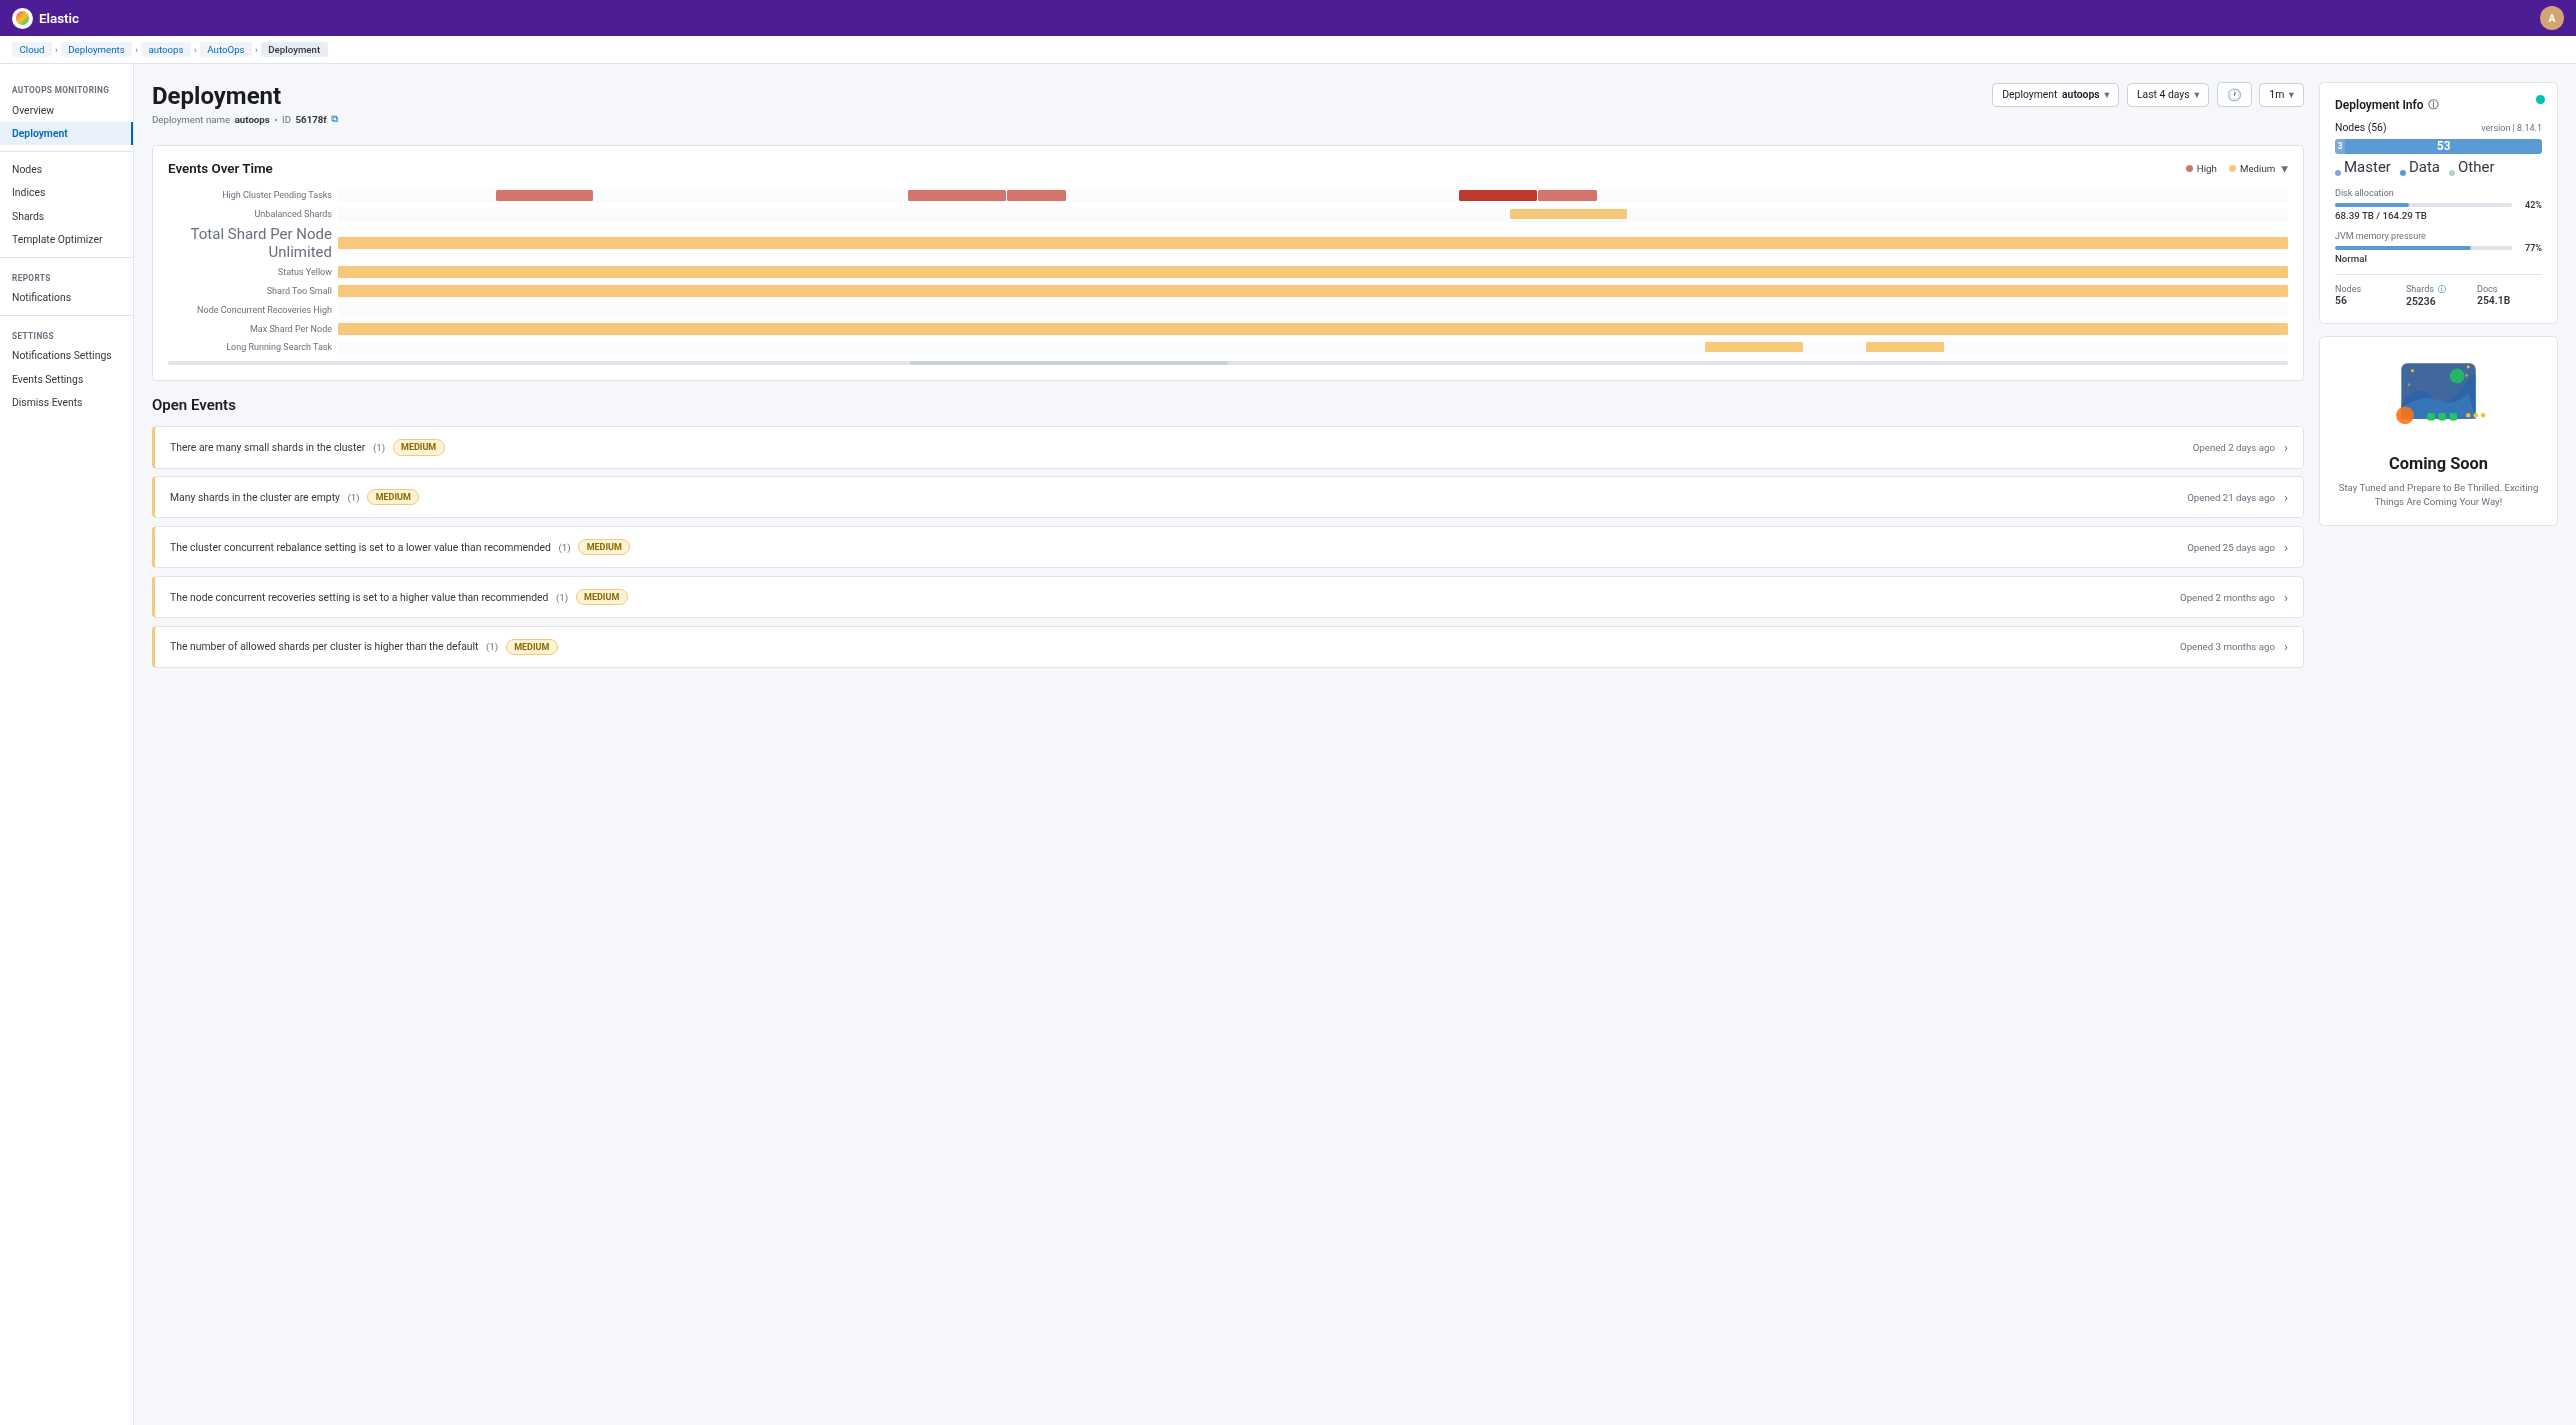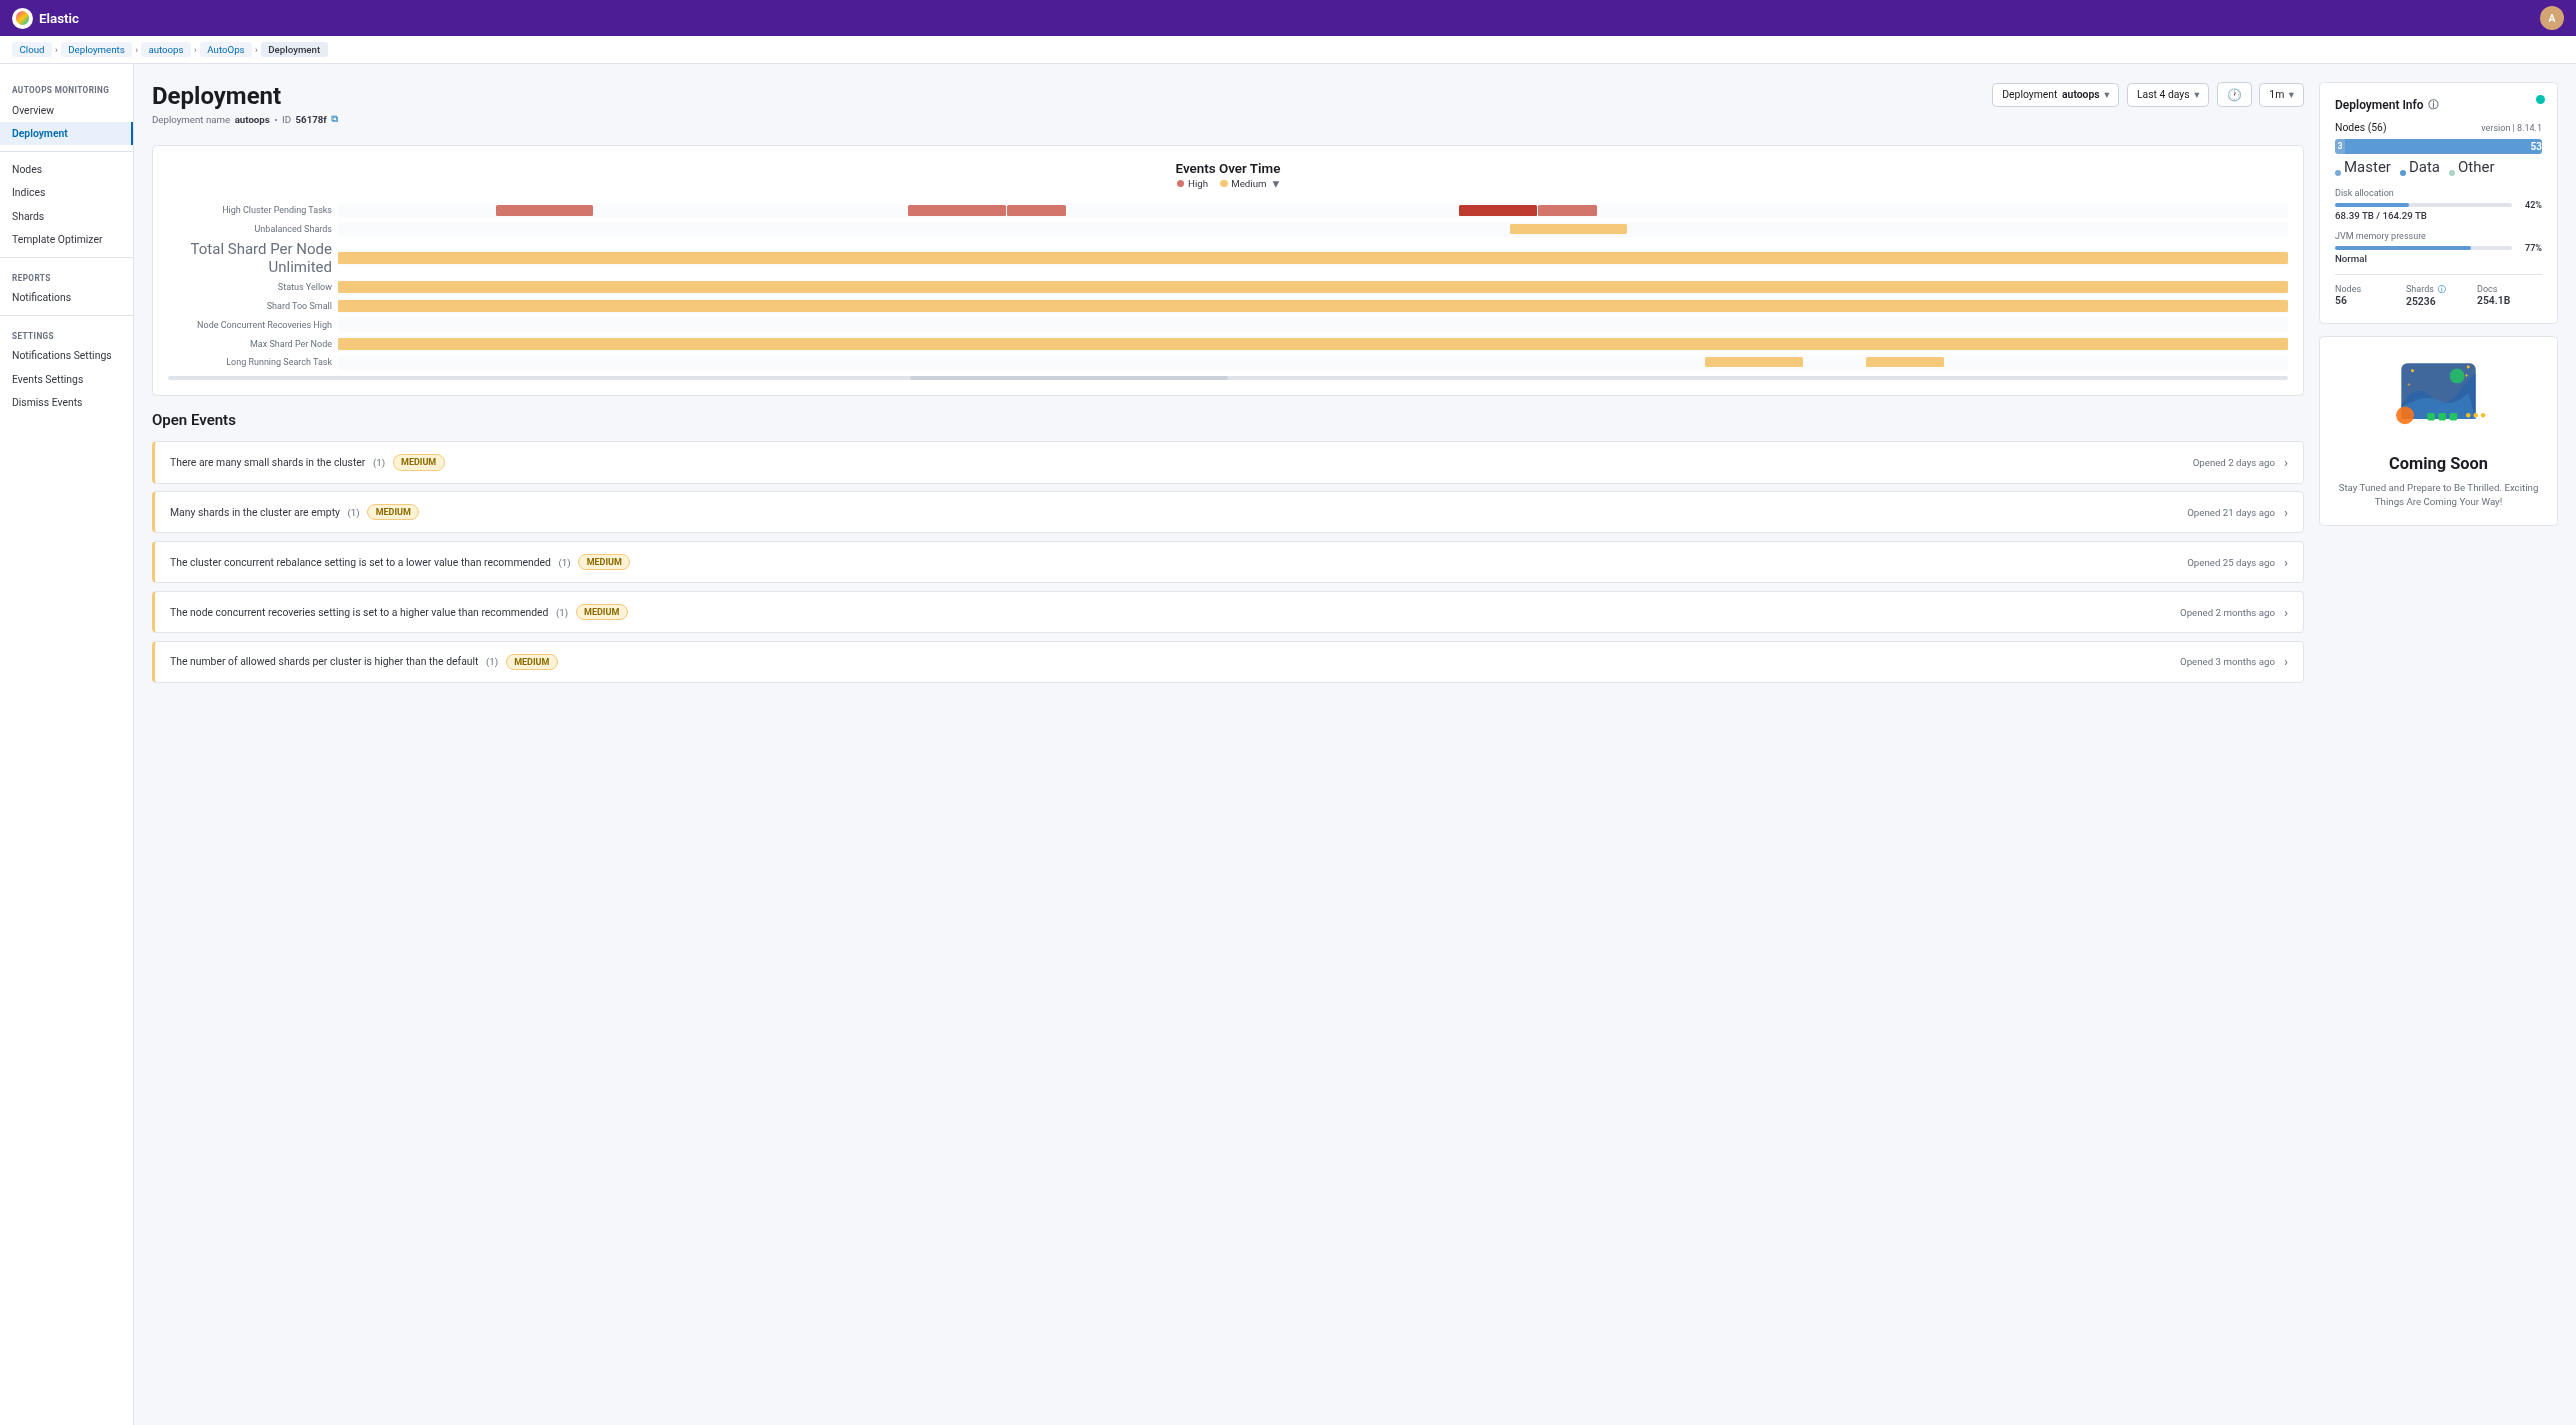--- a/index.html
+++ b/index.html
@@ -37,21 +37,21 @@
     
     .page-title { font-size: 24px; font-weight: 700; color: #1a1c21; margin-bottom: 3px; }
     .page-subtitle { font-size: 9.7px; color: #69707d; margin-bottom: 15px; display: flex; align-items: center; gap: 4.5px; }
     .page-subtitle strong { color: #343741; }
     .copy-icon { color: #006bb4; cursor: pointer; }
     .control-dropdown { display: flex; align-items: center; gap: 4.5px; border: 0.7px solid #c9d0d8; border-radius: 4.5px; padding: 4.5px 9px; background: #fff; cursor: pointer; font-size: 10.4px; }
     .control-dropdown .chevron { color: #69707d; }
 
     
     .card { background: #fff; border: 0.7px solid #e0e4ea; border-radius: 4.5px; padding: 15px; margin-bottom: 15px; }
-    .card-header { display: flex; align-items: center; justify-content: space-between; margin-bottom: 12px; flex-direction: column; }
+    .card-header { display: flex; align-items: center; justify-content: space-between; margin-bottom: 12px; }
     .card-title { font-size: 13.4px; font-weight: 600; color: #1a1c21; }
     .legend { display: flex; align-items: center; gap: 12px; }
     .legend-item { display: flex; align-items: center; gap: 3.7px; font-size: 9.7px; color: #343741; }
     .legend-dot { width: 7.5px; height: 7.5px; border-radius: 50%; }
 
     
     .chart-container { overflow: hidden; }
     .chart-row { display: flex; align-items: center; margin-bottom: 3.7px; gap: 6px; }
     .chart-label { font-size: 9px; color: #69707d; width: 164px; flex-shrink: 0; text-align: right; }
     .chart-bars { flex: 1; display: flex; gap: 1.5px; height: 15px; align-items: center; }
@@ -73,21 +73,21 @@
 
     
     .deployment-info-card { background: #fff; border: 0.7px solid #e0e4ea; border-radius: 4.5px; padding: 15px; margin-bottom: 12px; position: relative; }
     .green-dot { width: 9px; height: 9px; background: #00bfb3; border-radius: 50%; position: absolute; top: 12px; right: 12px; }
     .info-title { font-size: 12px; font-weight: 600; margin-bottom: 9px; display: flex; align-items: flex-start; gap: 4.5px; }
     .info-icon { color: #69707d; font-size: 10.4px; }
     .nodes-header { display: flex; justify-content: space-between; align-items: center; margin-bottom: 4.5px; }
     .version-label { font-size: 9px; color: #69707d; }
     .nodes-bar { height: 15px; display: flex; border-radius: 3px; overflow: hidden; margin-bottom: 4.5px; }
     .nodes-bar-master { background: #79aad9; width: 5%; display: flex; align-items: center; justify-content: center; color: #fff; font-size: 8.2px; font-weight: 600; }
-    .nodes-bar-data { background: #5b9bd5; flex: 1; display: flex; align-items: center; justify-content: flex-end; color: #fff; font-size: 10px; font-weight: 600; }
+    .nodes-bar-data { background: #5b9bd5; flex: 1; display: flex; align-items: center; justify-content: center; color: #fff; font-size: 12px; font-weight: 600; }
     .nodes-legend { display: flex; gap: 9px; margin-bottom: 12px; }
     .nodes-legend-item { display: flex; align-items: flex-end; gap: 3px; font-size: 15px; color: #343741; }
     .dot-master { width: 6px; height: 6px; border-radius: 50%; background: #79aad9; }
     .dot-data { width: 6px; height: 6px; border-radius: 50%; background: #5b9bd5; }
     .dot-other { width: 6px; height: 6px; border-radius: 50%; background: #aad4c8; }
 
     .metric-row { margin-bottom: 10.4px; }
     .metric-label { font-size: 9px; color: #69707d; margin-bottom: 1.5px; }
     .metric-value { font-size: 9.7px; color: #343741; font-weight: 500; margin-bottom: 3px; }
     .metric-bar { height: 4.5px; background: #e0e4ea; border-radius: 2.2px; }

